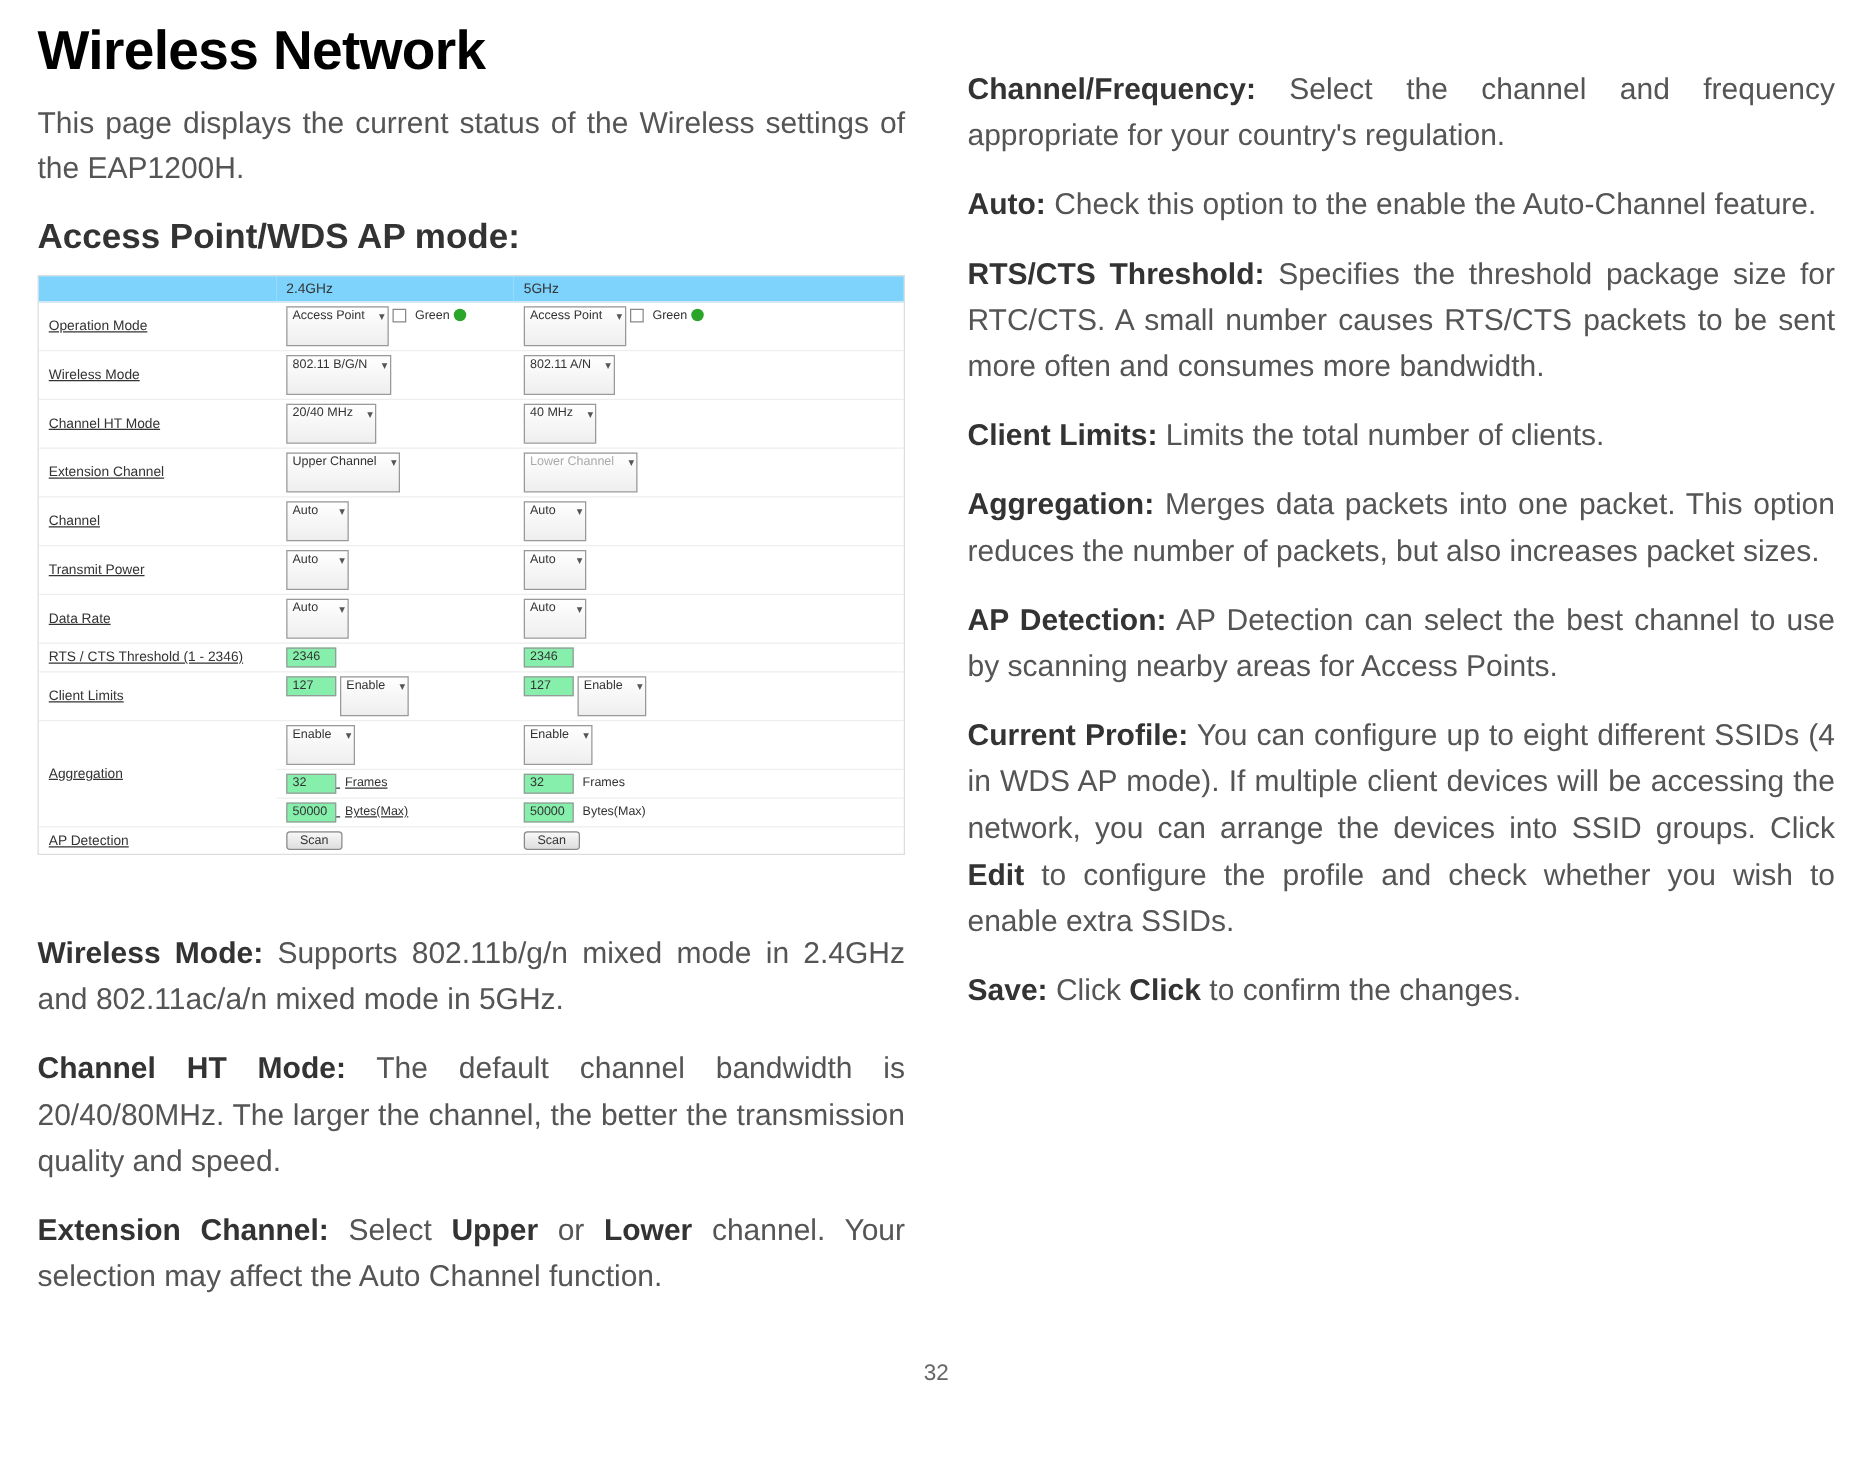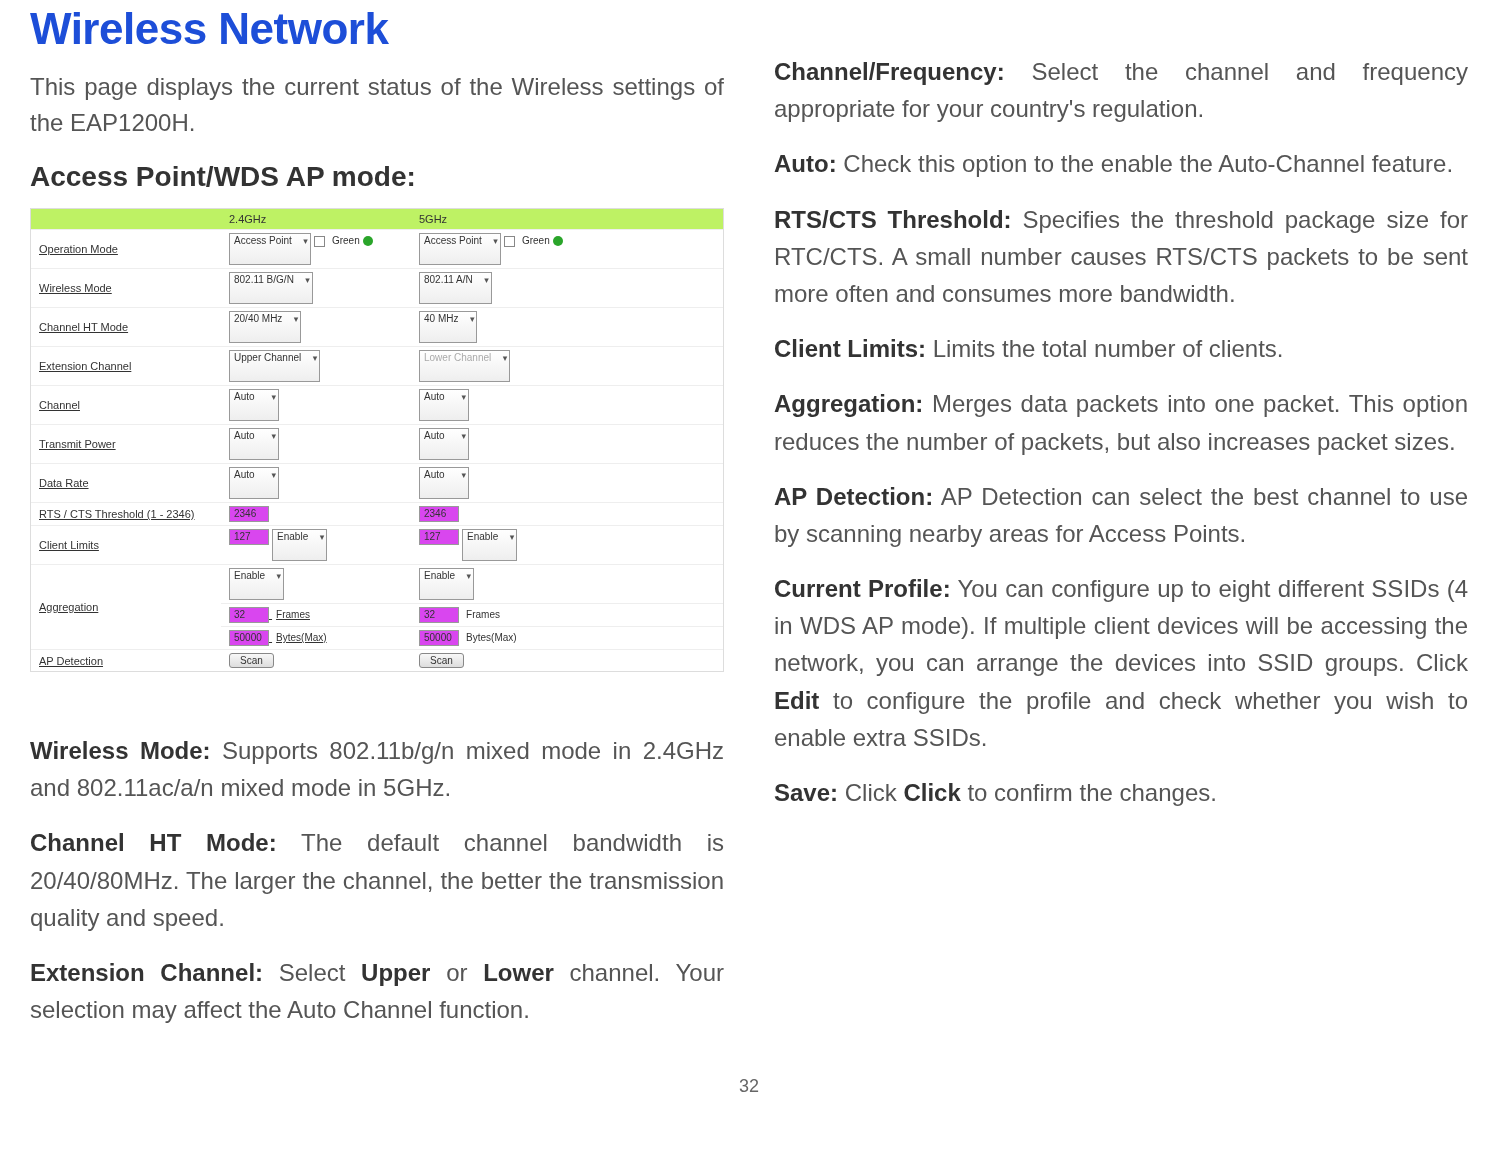--- a/index.html
+++ b/index.html
@@ -16,22 +16,22 @@
     display: flex;
     padding: 0 30px 20px 30px;
     gap: 50px;
   }
   .col {
     flex: 1;
   }
   h1 {
     font-size: 44px;
     font-weight: 700;
-    color: #1d4ed8;
-    margin: 4px 0 15px 0;
+    color: #000000;
+    margin: 16px 0 15px 0;
     letter-spacing: -0.5px;
   }
   .intro {
     font-size: 24px;
     line-height: 1.5;
     color: #555;
     margin-bottom: 20px;
     text-align: justify;
   }
   h2 {
@@ -49,21 +49,21 @@
   }
   .screenshot table {
     width: 100%;
     border-collapse: collapse;
   }
   .screenshot th {
     text-align: left;
     font-weight: normal;
     padding: 4px 8px;
     font-size: 11px;
-    background: #bef264;
+    background: #7dd3fc;
   }
   .screenshot td {
     padding: 3px 8px;
     border-top: 1px solid #eee;
     vertical-align: middle;
   }
   .screenshot td:first-child {
     width: 190px;
     color: #333;
     text-decoration: underline;
@@ -83,21 +83,21 @@
     content: "▾";
     position: absolute;
     right: 2px;
     top: 0;
     font-size: 9px;
     color: #555;
   }
   .txt {
     display: inline-block;
     border: 1px solid #999;
-    background: #d946ef;
+    background: #86efac;
     padding: 0 4px;
     font-size: 10px;
     min-width: 40px;
     height: 16px;
     line-height: 14px;
   }
   .btn {
     display: inline-block;
     border: 1px solid #888;
     background: linear-gradient(#f8f8f8,#ddd);

